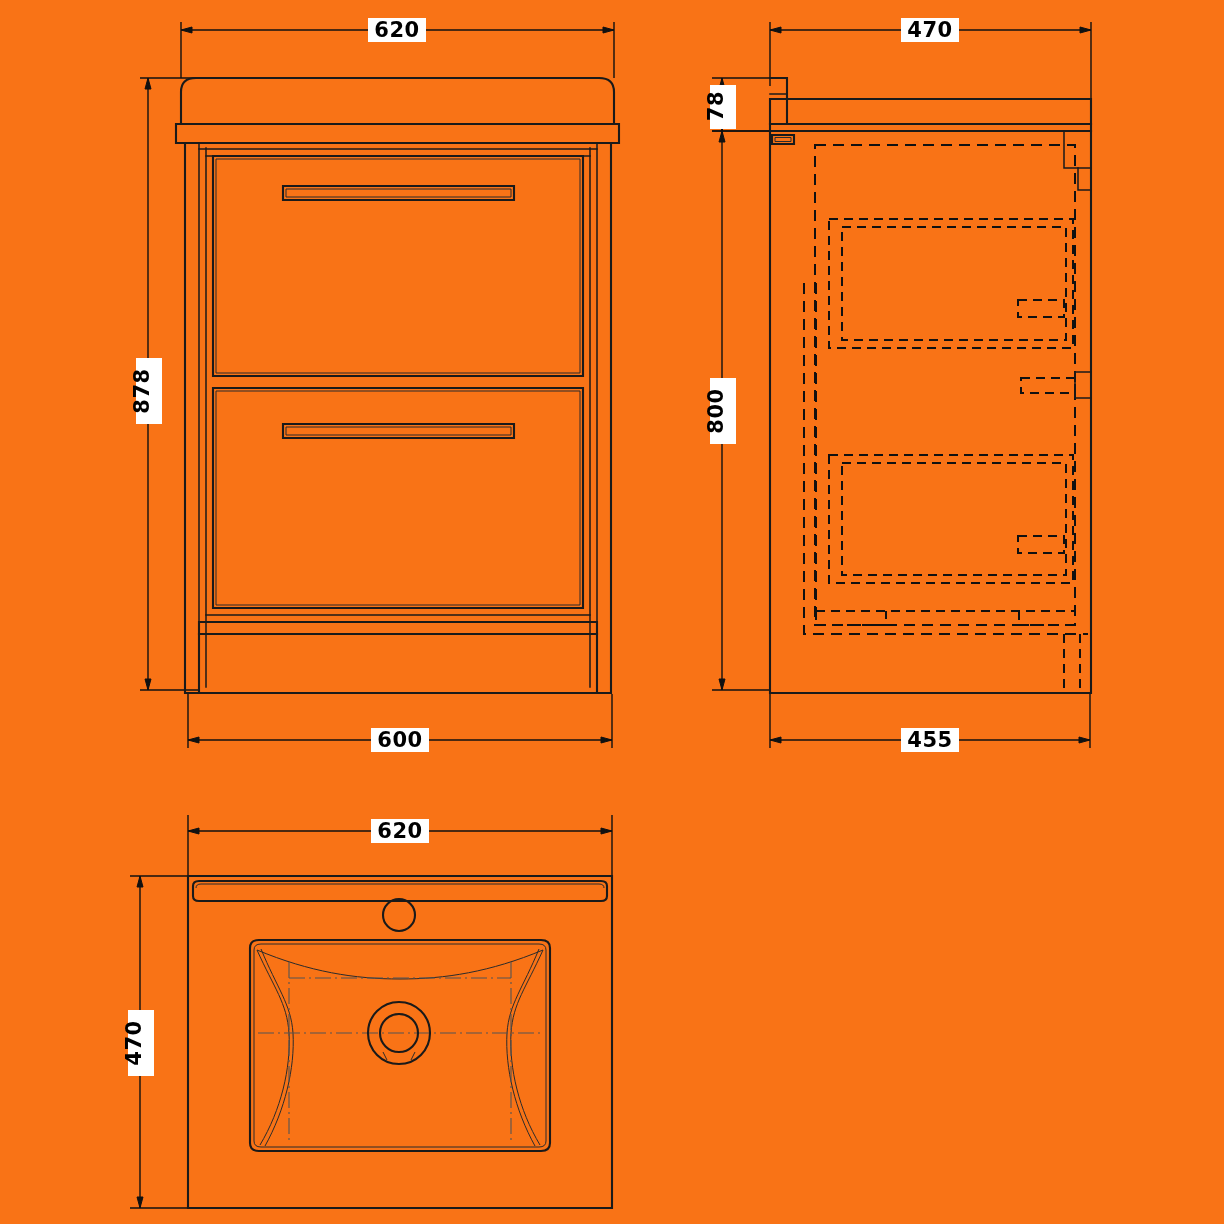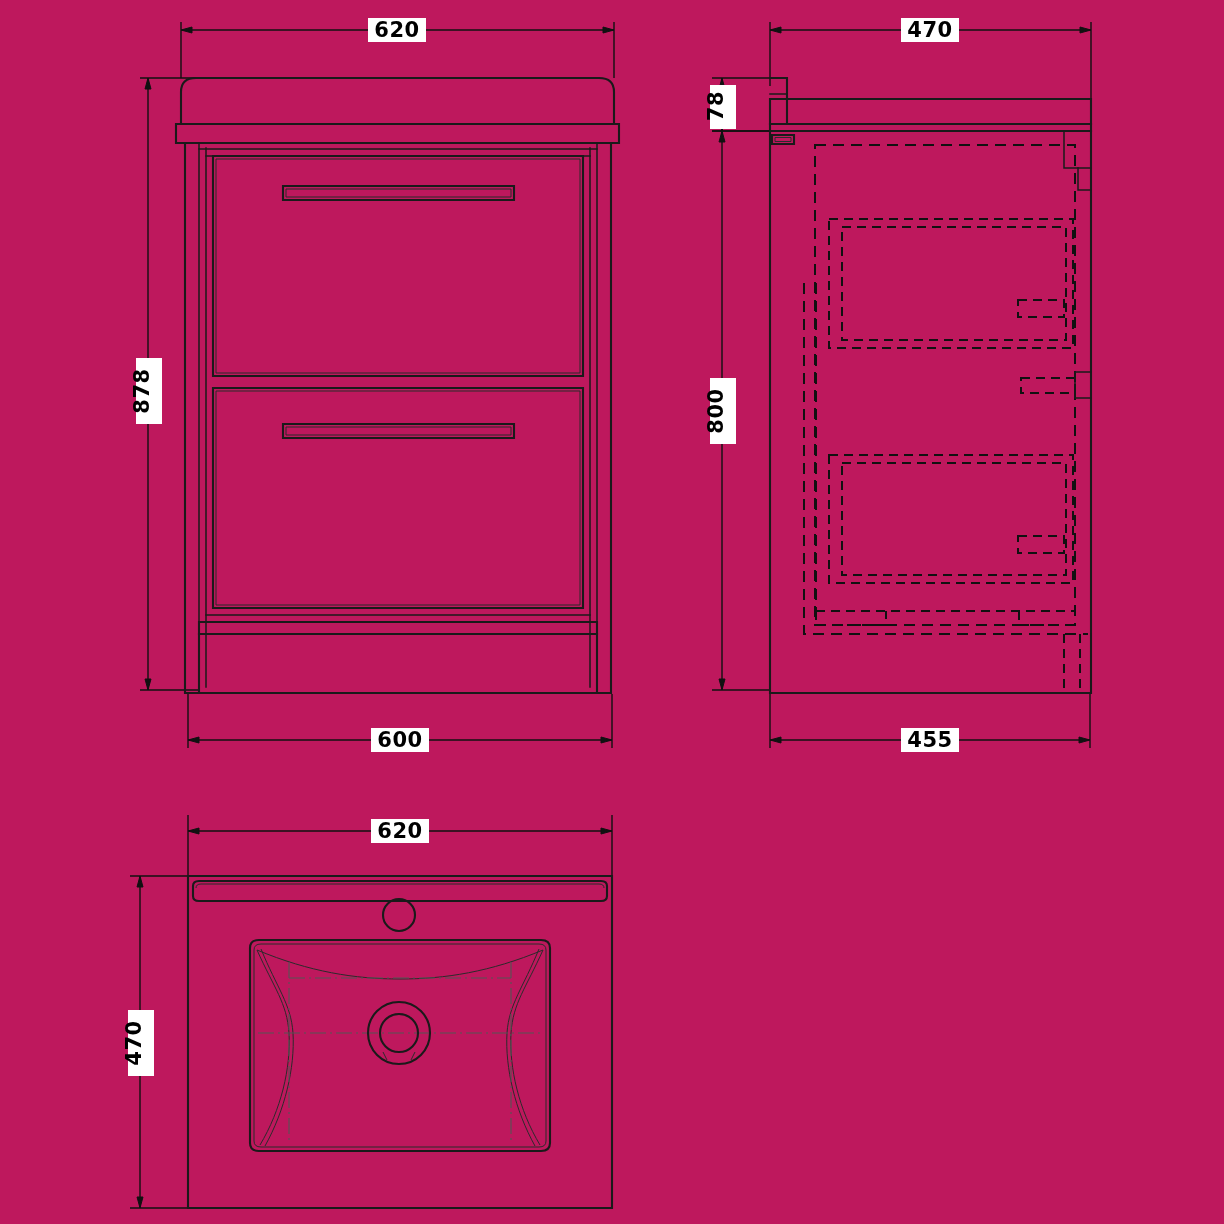--- a/index.html
+++ b/index.html
@@ -8,21 +8,21 @@
     padding: 0;
     background: #ffffff;
   }
   body {
     font-family: "Liberation Sans", sans-serif;
   }
   #sheet {
     position: relative;
     width: 1224px;
     height: 1224px;
-    background: #be185d;
+    background: #f97316;
     overflow: hidden;
   }
   svg.drawing {
     position: absolute;
     top: 0;
     left: 0;
     width: 1224px;
     height: 1224px;
     display: block;
   }

